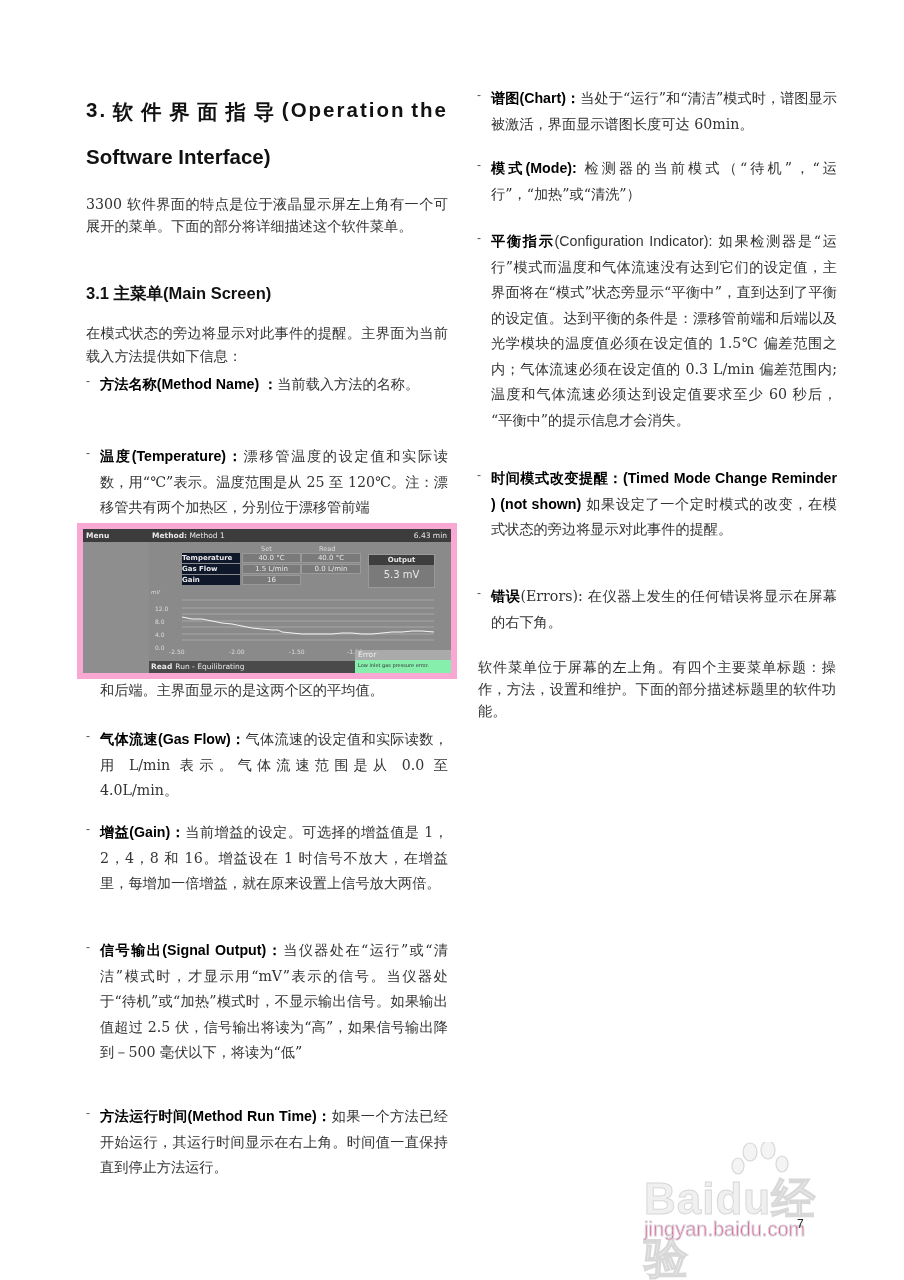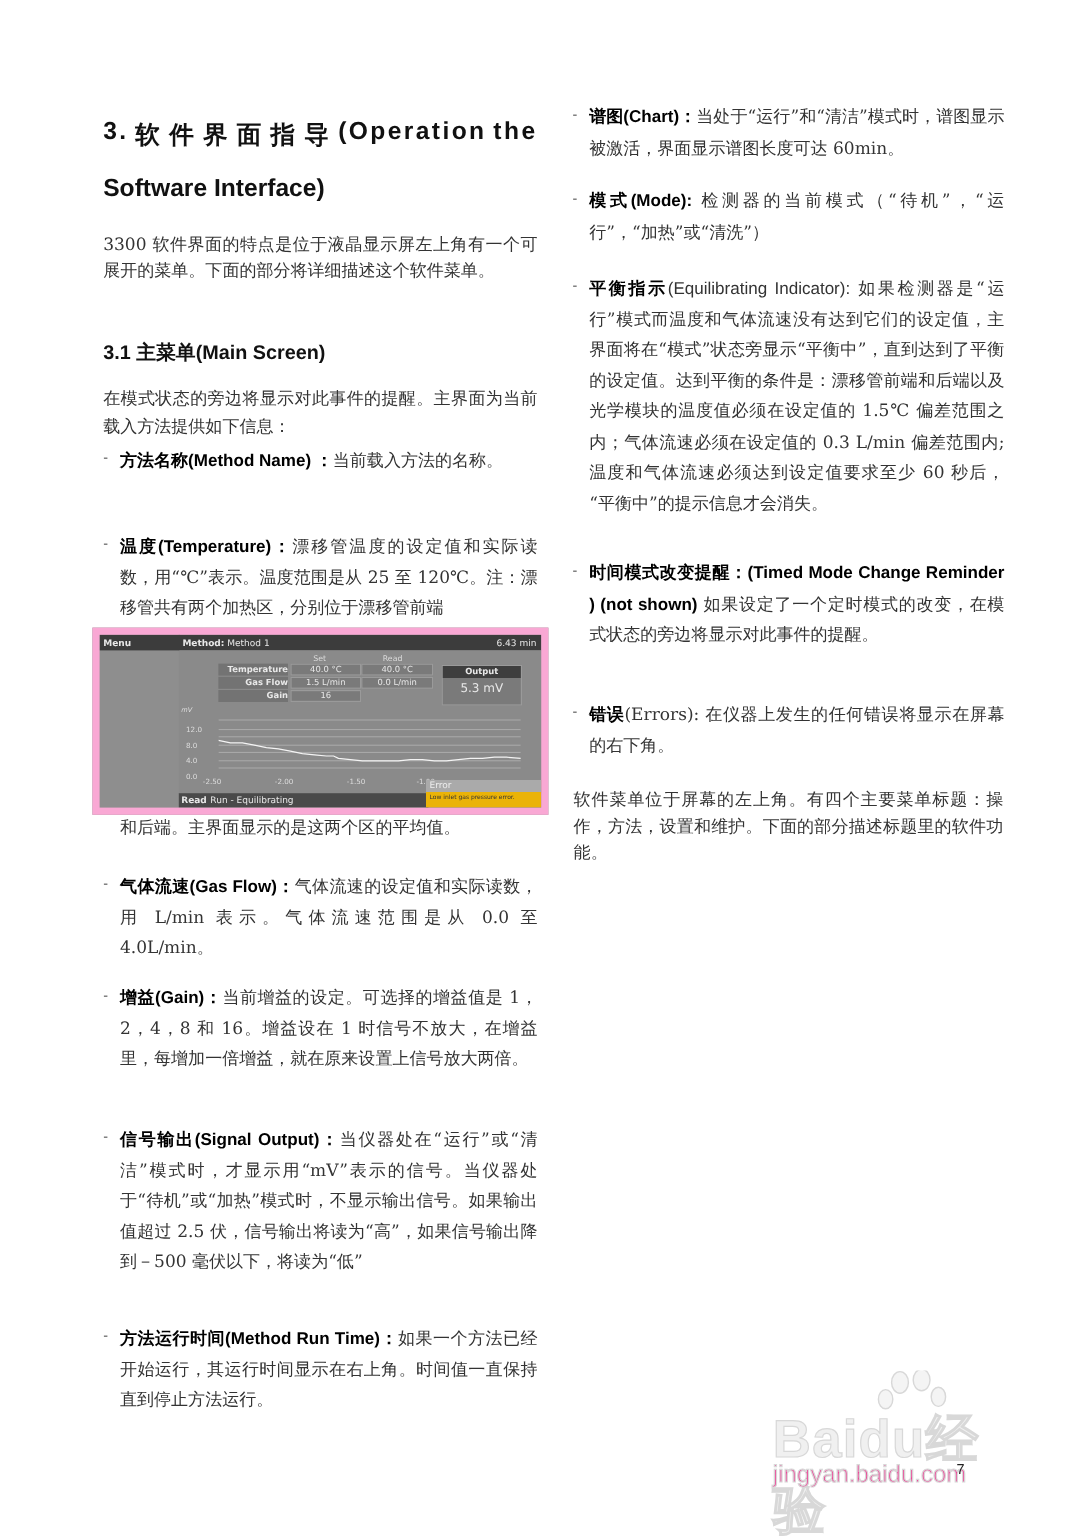--- a/index.html
+++ b/index.html
@@ -50,33 +50,33 @@
   }
   .scr-menu-head { position: absolute; left: 0; top: 0; width: 64px; height: 13px; background: #3c3c3c; font-size: 7.5px; padding-left: 3px; line-height: 13px; font-weight: bold; }
   .scr-topbar { position: absolute; left: 66px; top: 0; right: 0; height: 13px; background: #3c3c3c; font-size: 7.5px; line-height: 13px; padding-left: 3px; }
   .scr-topbar .time { position: absolute; right: 4px; top: 0; }
   .scr-menu { position: absolute; left: 0; top: 14px; width: 65px; bottom: 0; background: #c8c8c8; }
   .scr-menu-item { font-size: 7px; line-height: 10px; color: #555; padding-left: 3px; }
   .scr-menu-item.active { background: #888; color: #eee; }
   .scr-main { position: absolute; left: 66px; top: 13px; right: 0; bottom: 12px; background: #8a8a8a; }
   .scr-colhead { position: absolute; top: 3px; font-size: 6.5px; color: #ddd; }
   .scr-row { position: absolute; left: 33px; height: 10px; font-size: 7px; line-height: 10px; }
-  .scr-row .lab { position: absolute; left: 0; width: 58px; background: #737373; text-align: right; font-weight: bold; }
+  .scr-row .lab { position: absolute; left: 0; width: 58px; background: #0f172a; text-align: left; font-weight: bold; }
   .scr-row .set { position: absolute; left: 60px; width: 57px; background: #7a7a7a; border: 1px solid #9a9a9a; text-align: center; height: 8px; line-height: 8px; }
   .scr-row .read { position: absolute; left: 119px; width: 58px; background: #7a7a7a; border: 1px solid #9a9a9a; text-align: center; height: 8px; line-height: 8px; }
   .scr-output { position: absolute; left: 219px; top: 12px; width: 65px; height: 32px; background: #7a7a7a; border: 1px solid #9a9a9a; }
   .scr-output .head { background: #3e3e3e; font-size: 7px; text-align: center; font-weight: bold; height: 10px; line-height: 10px; }
   .scr-output .val { font-size: 10px; text-align: center; line-height: 20px; }
   .scr-unit { position: absolute; left: 2px; top: 47px; font-size: 5.5px; font-style: italic; color: #ddd; }
   .scr-ytick { position: absolute; left: 6px; font-size: 6px; color: #ddd; }
   .scr-xtick { position: absolute; top: 106px; font-size: 6px; color: #ddd; }
   .scr-chart { position: absolute; left: 33px; top: 56px; width: 252px; height: 50px; }
   .scr-mode { position: absolute; left: 66px; bottom: 0; width: 206px; height: 12px; background: #4a4a4a; font-size: 7.5px; line-height: 12px; padding-left: 2px; }
   .scr-mode b { margin-right: 3px; }
-  .scr-error { position: absolute; left: 272px; top: 121px; right: 0; bottom: 0; background: #eab308; }
+  .scr-error { position: absolute; left: 272px; top: 121px; right: 0; bottom: 0; background: #86efac; }
   .scr-error .title { background: #aaa; color: #eee; font-size: 7.5px; height: 10px; line-height: 10px; padding-left: 3px; }
   .scr-error .msg { color: #333; font-size: 5px; padding-left: 3px; line-height: 11px; }
 
   .watermark {
     position: absolute; left: 640px; top: 1140px; width: 220px; height: 110px;
     color: #ececec; font-family: "Liberation Sans", sans-serif;
   }
   .wm-brand { position: absolute; left: 4px; top: 30px; font-size: 44px; font-weight: bold; color: #f0f0f0; -webkit-text-stroke: 1px #d8d8d8; letter-spacing: 1px; }
   .wm-url { position: absolute; left: 4px; top: 78px; font-size: 20px; color: #ec4899; -webkit-text-stroke: 1px #d8d8d8; }
   .page-num { position: absolute; left: 797px; top: 1217px; font-family: "Liberation Sans", sans-serif; font-size: 12px; color: #222; }
@@ -206,21 +206,21 @@
   <div class="body"><span class="term">谱图(Chart)：</span><span>当处于“运行”和“清洁”模式时，谱图显示被激活，界面显示谱图长度可达 60min。</span></div>
 </div>
 
 <div class="bullet" style="left:491px; top:156px; width:346px;">
   <span class="dash">-</span>
   <div class="body"><span class="term">模式(Mode):</span><span> 检测器的当前模式（“待机”，“运行”，“加热”或“清洗”）</span></div>
 </div>
 
 <div class="bullet" style="left:491px; top:229px; width:346px;">
   <span class="dash">-</span>
-  <div class="body"><span class="term">平衡指示</span><span class="sans">(Equilibrating Indicator):</span><span>  如果检测器是“运行”模式而温度和气体流速没有达到它们的设定值，主界面将在“模式”状态旁显示“平衡中”，直到达到了平衡的设定值。达到平衡的条件是：漂移管前端和后端以及光学模块的温度值必须在设定值的 1.5℃ 偏差范围之内；气体流速必须在设定值的 0.3 L/min 偏差范围内;温度和气体流速必须达到设定值要求至少 60 秒后， “平衡中”的提示信息才会消失。</span></div>
+  <div class="body"><span class="term">平衡指示</span><span class="sans">(Configuration Indicator):</span><span>  如果检测器是“运行”模式而温度和气体流速没有达到它们的设定值，主界面将在“模式”状态旁显示“平衡中”，直到达到了平衡的设定值。达到平衡的条件是：漂移管前端和后端以及光学模块的温度值必须在设定值的 1.5℃ 偏差范围之内；气体流速必须在设定值的 0.3 L/min 偏差范围内;温度和气体流速必须达到设定值要求至少 60 秒后， “平衡中”的提示信息才会消失。</span></div>
 </div>
 
 <div class="bullet" style="left:491px; top:466px; width:346px;">
   <span class="dash">-</span>
   <div class="body"><span class="term">时间模式改变提醒：(Timed Mode Change Reminder ) (not shown)</span><span> 如果设定了一个定时模式的改变，在模式状态的旁边将显示对此事件的提醒。</span></div>
 </div>
 
 <div class="bullet" style="left:491px; top:584px; width:346px;">
   <span class="dash">-</span>
   <div class="body"><span class="term">错误</span><span>(Errors):</span><span> 在仪器上发生的任何错误将显示在屏幕的右下角。</span></div>

